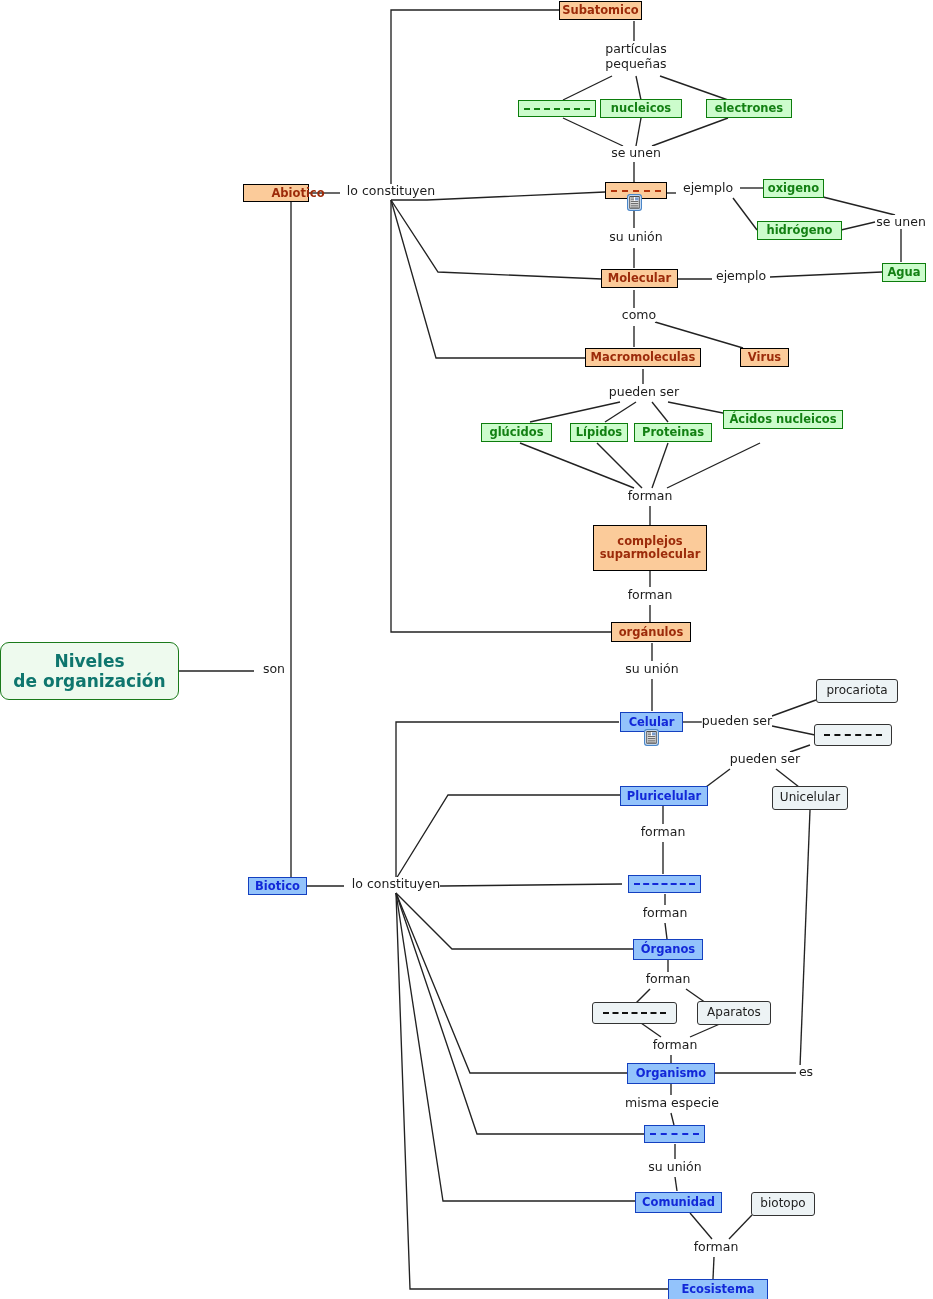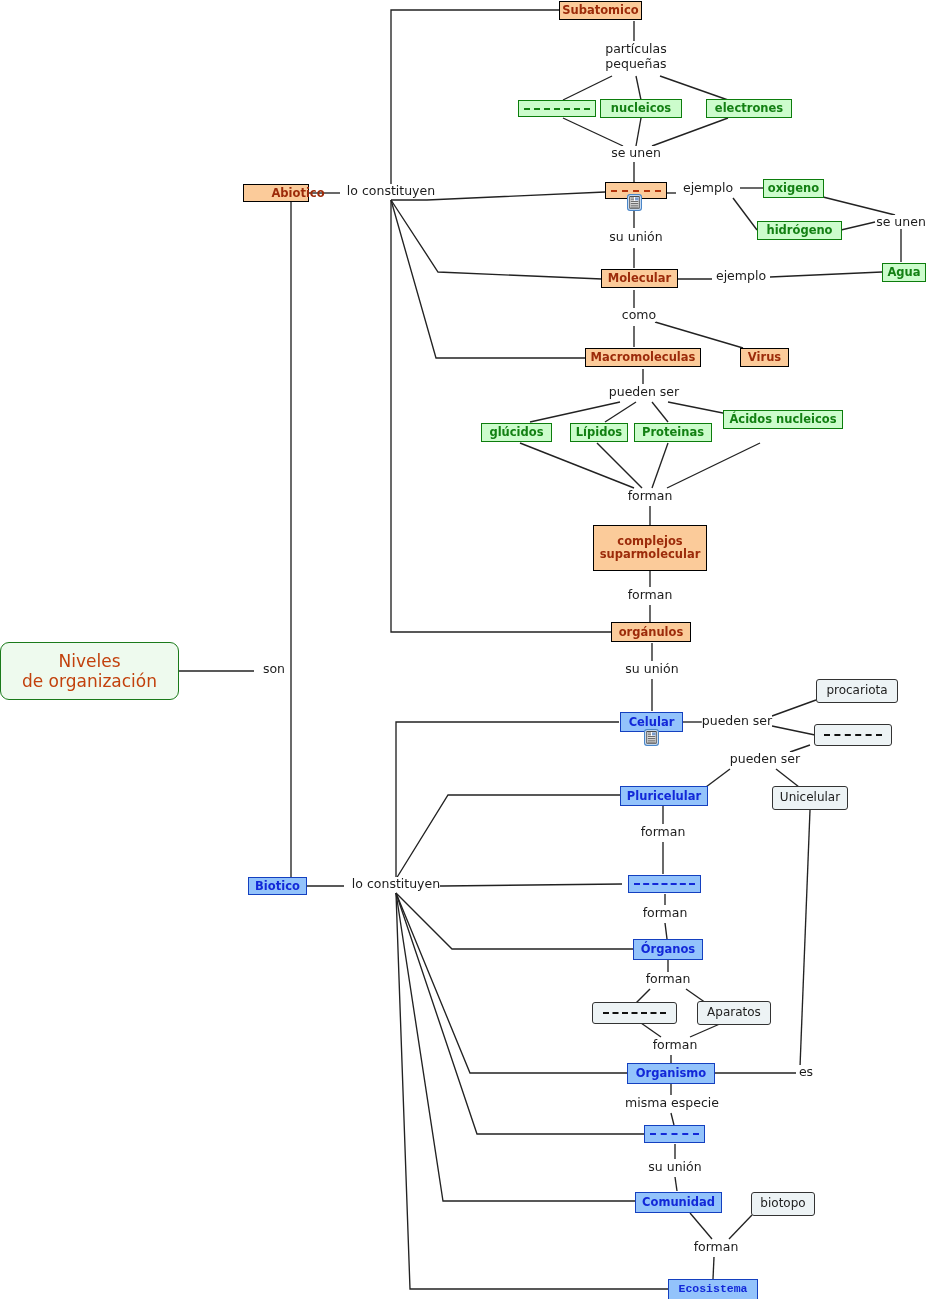--- a/index.html
+++ b/index.html
@@ -33,22 +33,22 @@
     justify-content: center;
     text-align: center;
     white-space: nowrap;
     line-height: 1.12;
   }
   
   .n-root {
     background: #eefaee;
     border: 1.6px solid #1a7a1a;
     border-radius: 9px;
-    color: #c2410c;
-    font-weight: normal;
+    color: #0f766e;
+    font-weight: bold;
     font-size: 17px;
     line-height: 1.2;
   }
   .n-orange {
     background: #fbcb9a;
     border: 1.3px solid #000000;
     color: #9c2b0a;
     font-weight: bold;
     font-size: 11.5px;
   }
@@ -383,21 +383,21 @@
   </div>
 
   <div class="node n-blue" style="left:635px; top:1192px; width:87px; height:21px;">
     <span>Comunidad</span>
   </div>
 
   <div class="node n-pale" style="left:751px; top:1192px; width:64px; height:24px;">
     <span>biotopo</span>
   </div>
 
-  <div class="node n-blue" style="left:668px; top:1279px; width:90px; height:21px;font-family:Liberation Mono, monospace;">
+  <div class="node n-blue" style="left:668px; top:1279px; width:100px; height:21px;">
     <span>Ecosistema</span>
   </div>
 
   <div class="link-label" style="left:274px; top:662px;">son</div>
 
   <div class="link-label" style="left:391px; top:184px;">lo constituyen</div>
 
   <div class="link-label" style="left:396px; top:877px;">lo constituyen</div>
 
   <div class="link-label" style="left:636px; top:41px; line-height:1.22;">

